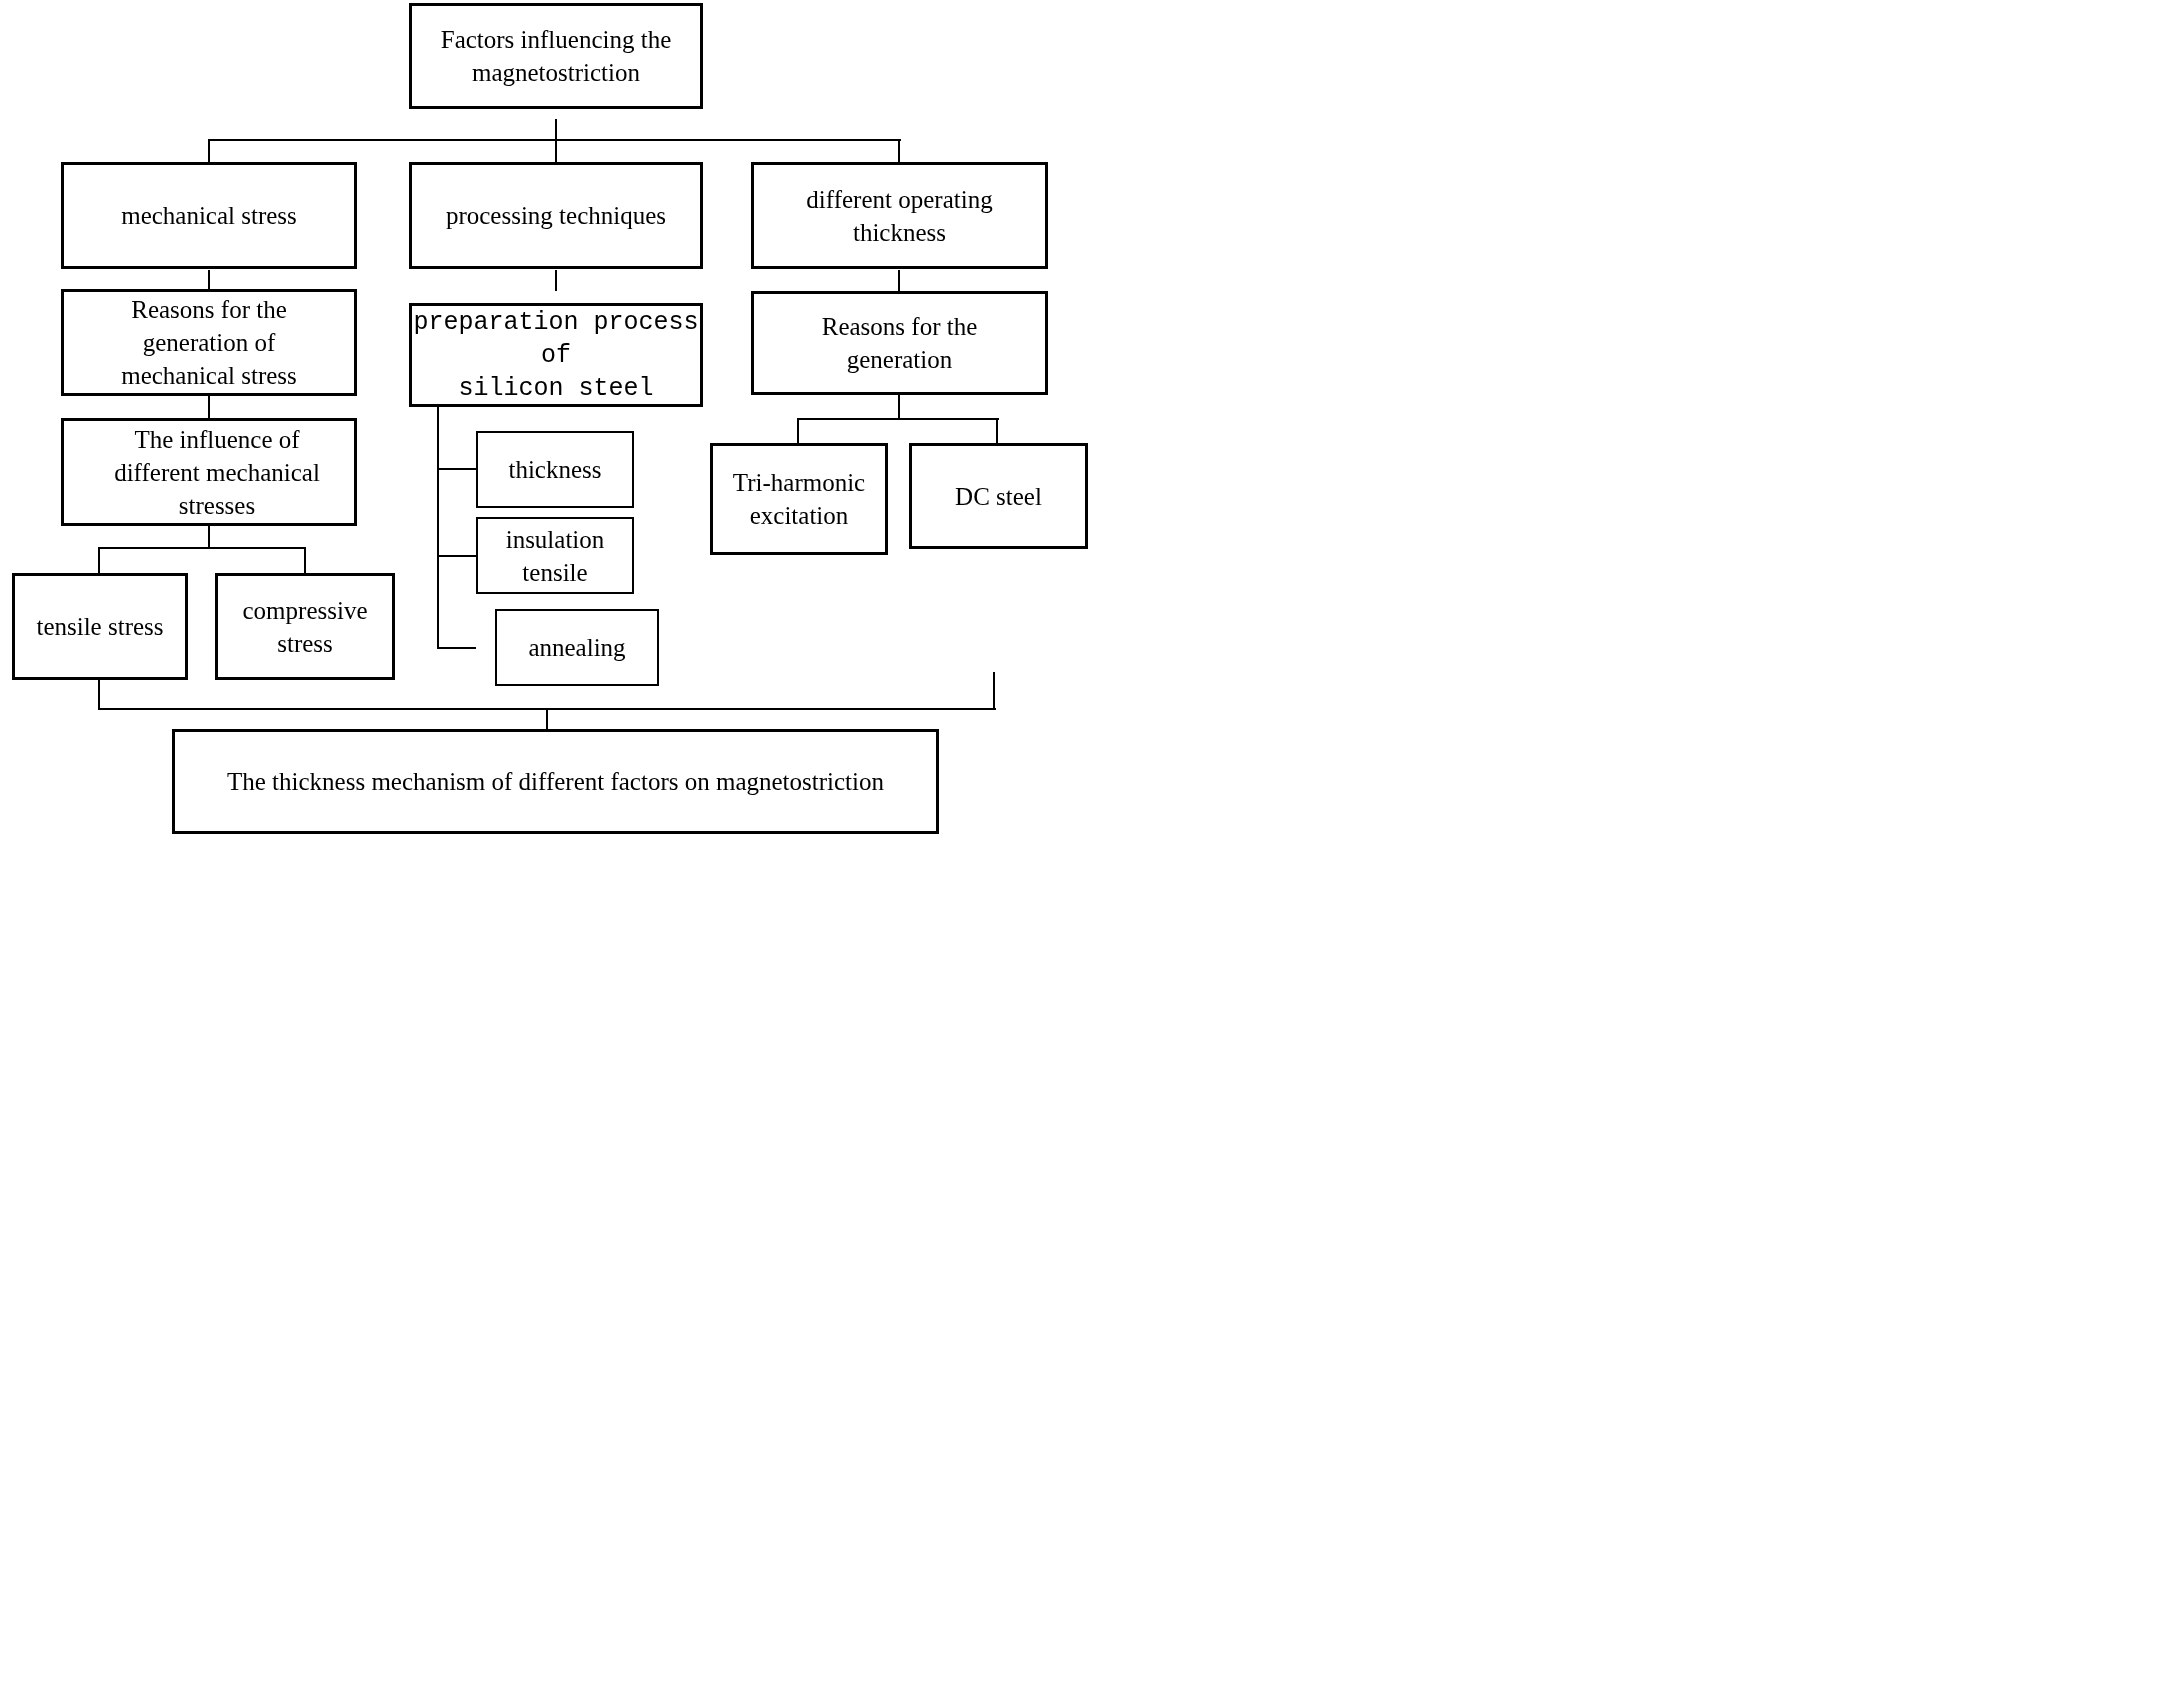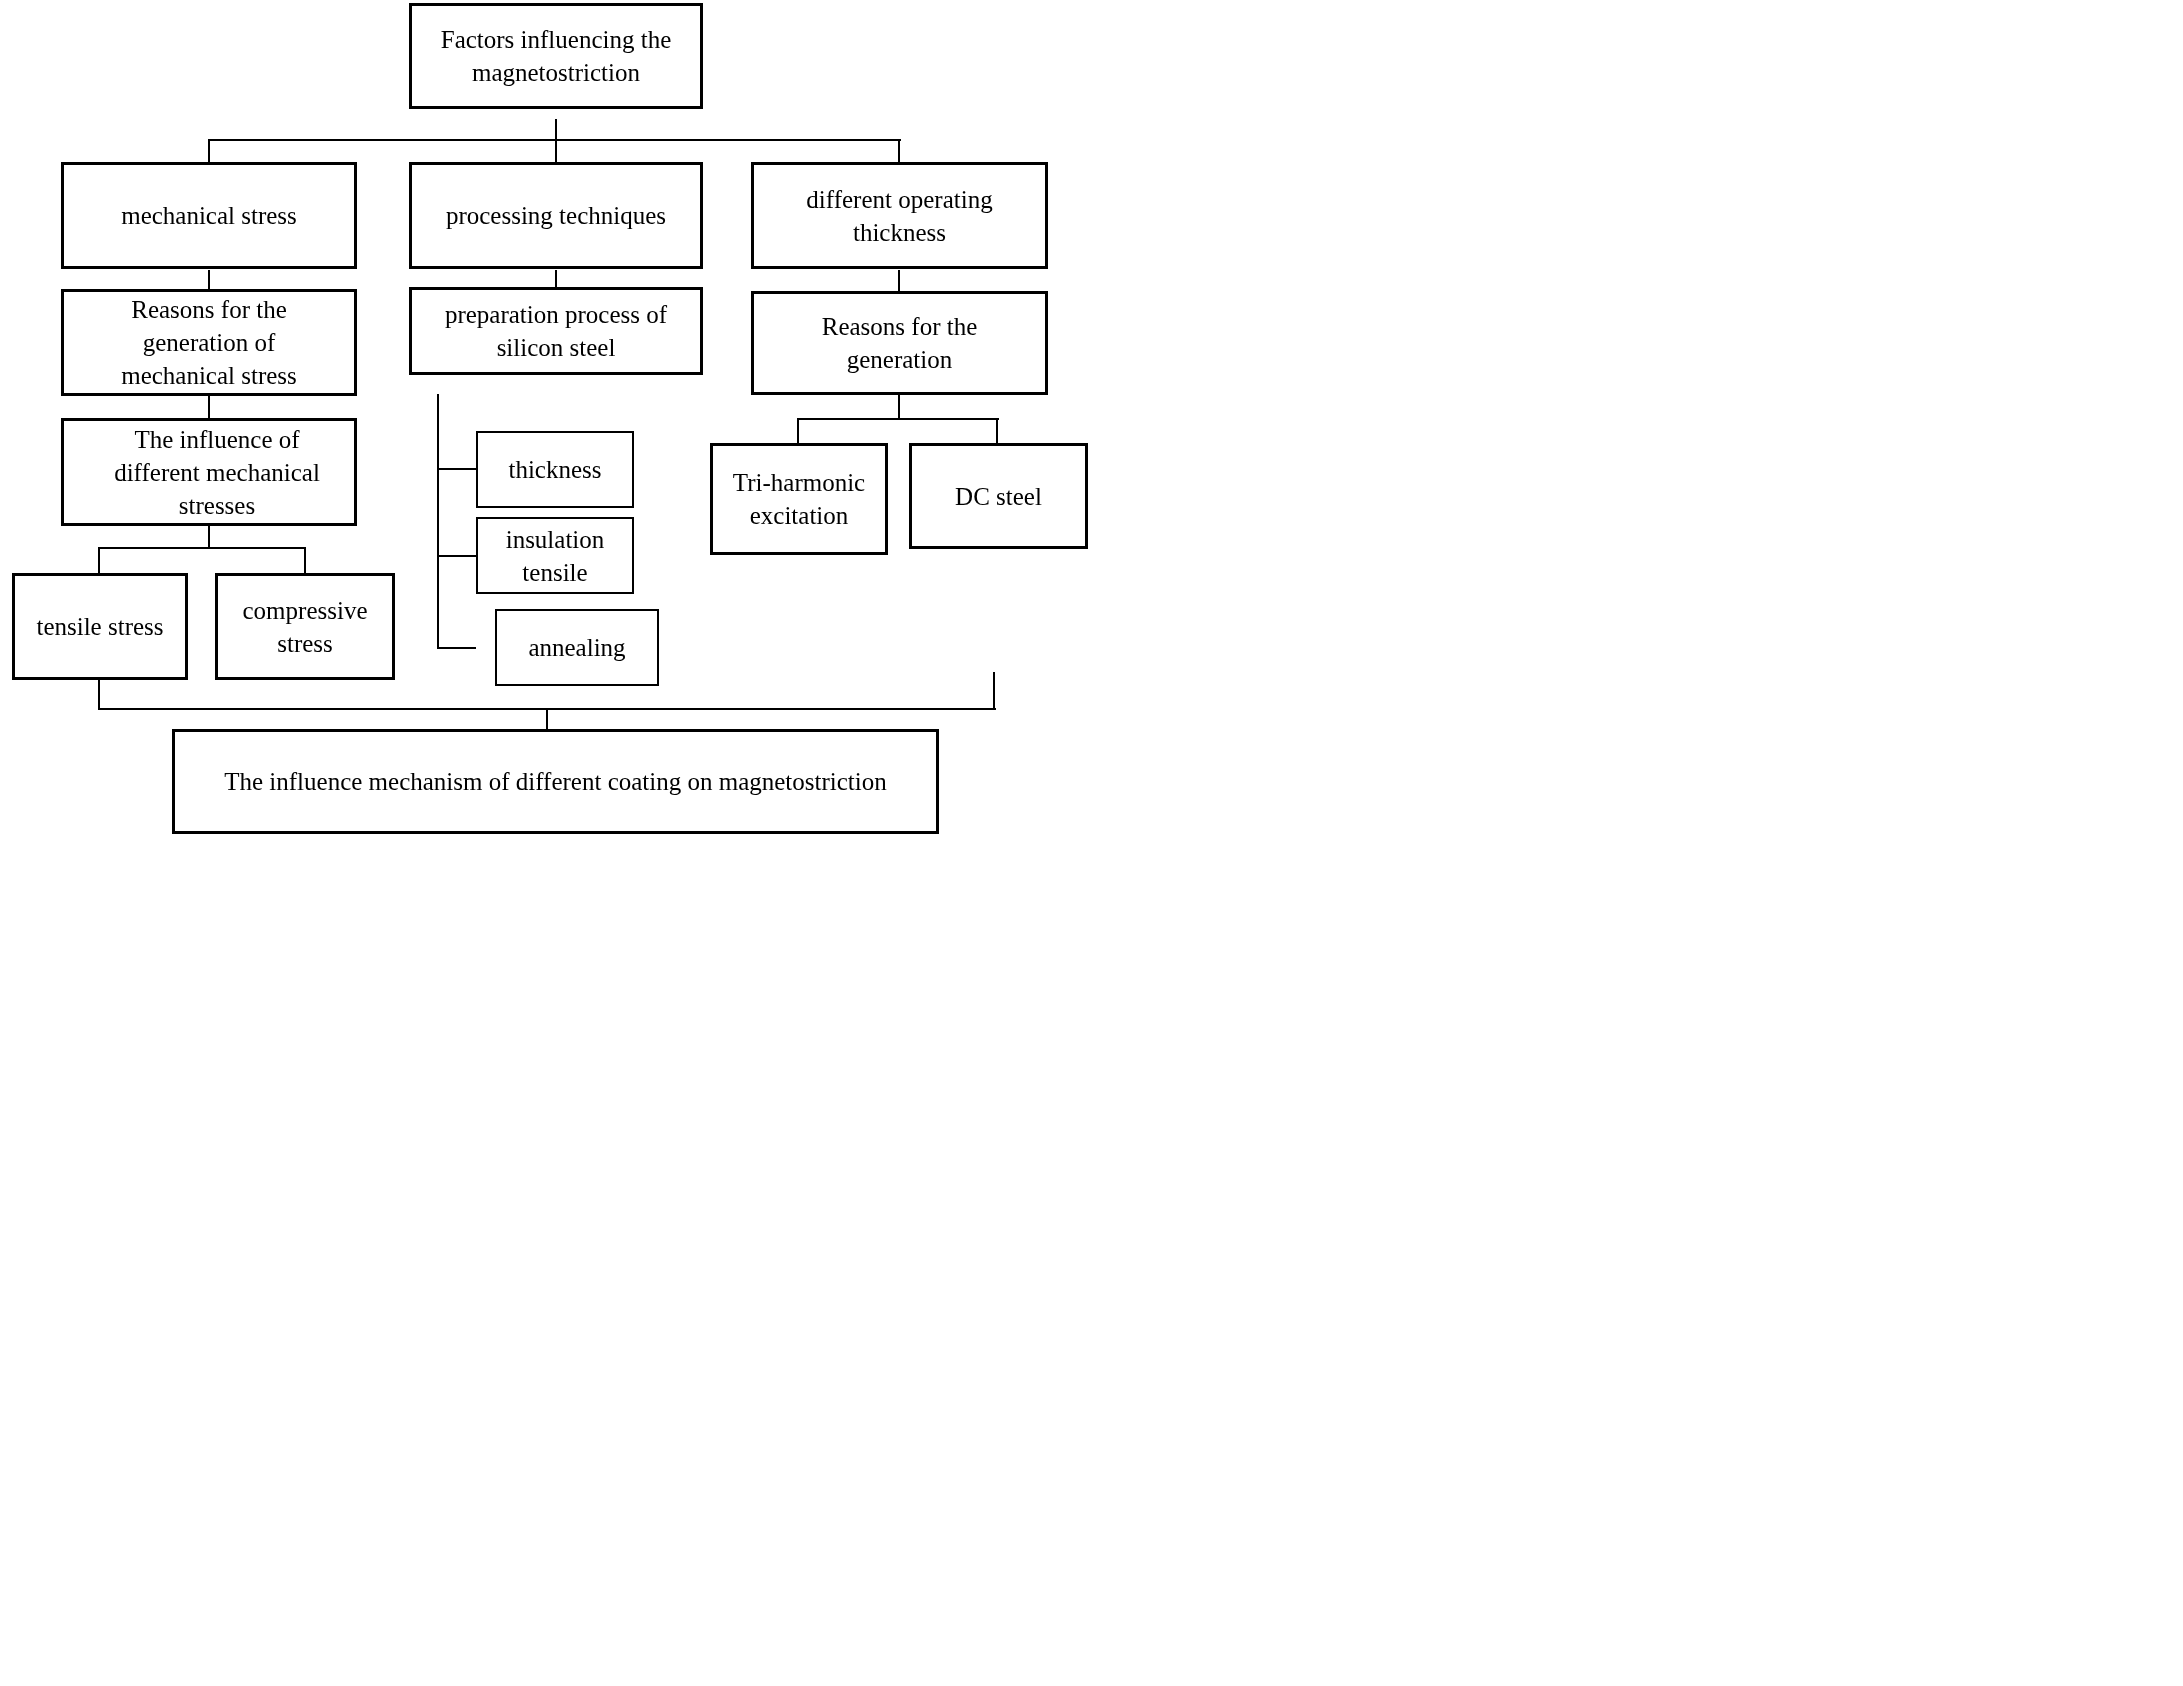--- a/index.html
+++ b/index.html
@@ -78,21 +78,21 @@
 
   <div class="node" style="left:12px; top:573px; width:176px; height:107px;">
     <div>tensile stress</div>
   </div>
 
   <div class="node" style="left:215px; top:573px; width:180px; height:107px;">
     <div>compressive</div>
     <div>stress</div>
   </div>
 
-  <div class="node" style="left:409px; top:287px; width:294px; height:88px;">
+  <div class="node" style="left:409px; top:303px; width:294px; height:104px;font-family:Liberation Mono, monospace;">
     <div>preparation process of</div>
     <div>silicon steel</div>
   </div>
 
   <div class="node thin" style="left:476px; top:431px; width:158px; height:77px;">
     <div>thickness</div>
   </div>
 
   <div class="node thin" style="left:476px; top:517px; width:158px; height:77px;">
     <div>insulation</div>
@@ -111,21 +111,21 @@
   <div class="node" style="left:710px; top:443px; width:178px; height:112px;">
     <div>Tri-harmonic</div>
     <div>excitation</div>
   </div>
 
   <div class="node" style="left:909px; top:443px; width:179px; height:106px;">
     <div>DC steel</div>
   </div>
 
   <div class="node" style="left:172px; top:729px; width:767px; height:105px;">
-    <div>The influence mechanism of different coating on magnetostriction</div>
+    <div>The thickness mechanism of different factors on magnetostriction</div>
   </div>
 
   <div class="vline" style="left:555px; top:119px; height:20.6px;"></div>
 
   <div class="hline" style="left:208px; top:139px; width:693px;"></div>
 
   <div class="vline" style="left:208px; top:139px; height:23px;"></div>
   <div class="vline" style="left:555px; top:139px; height:23px;"></div>
   <div class="vline" style="left:898px; top:139px; height:23px;"></div>
 

